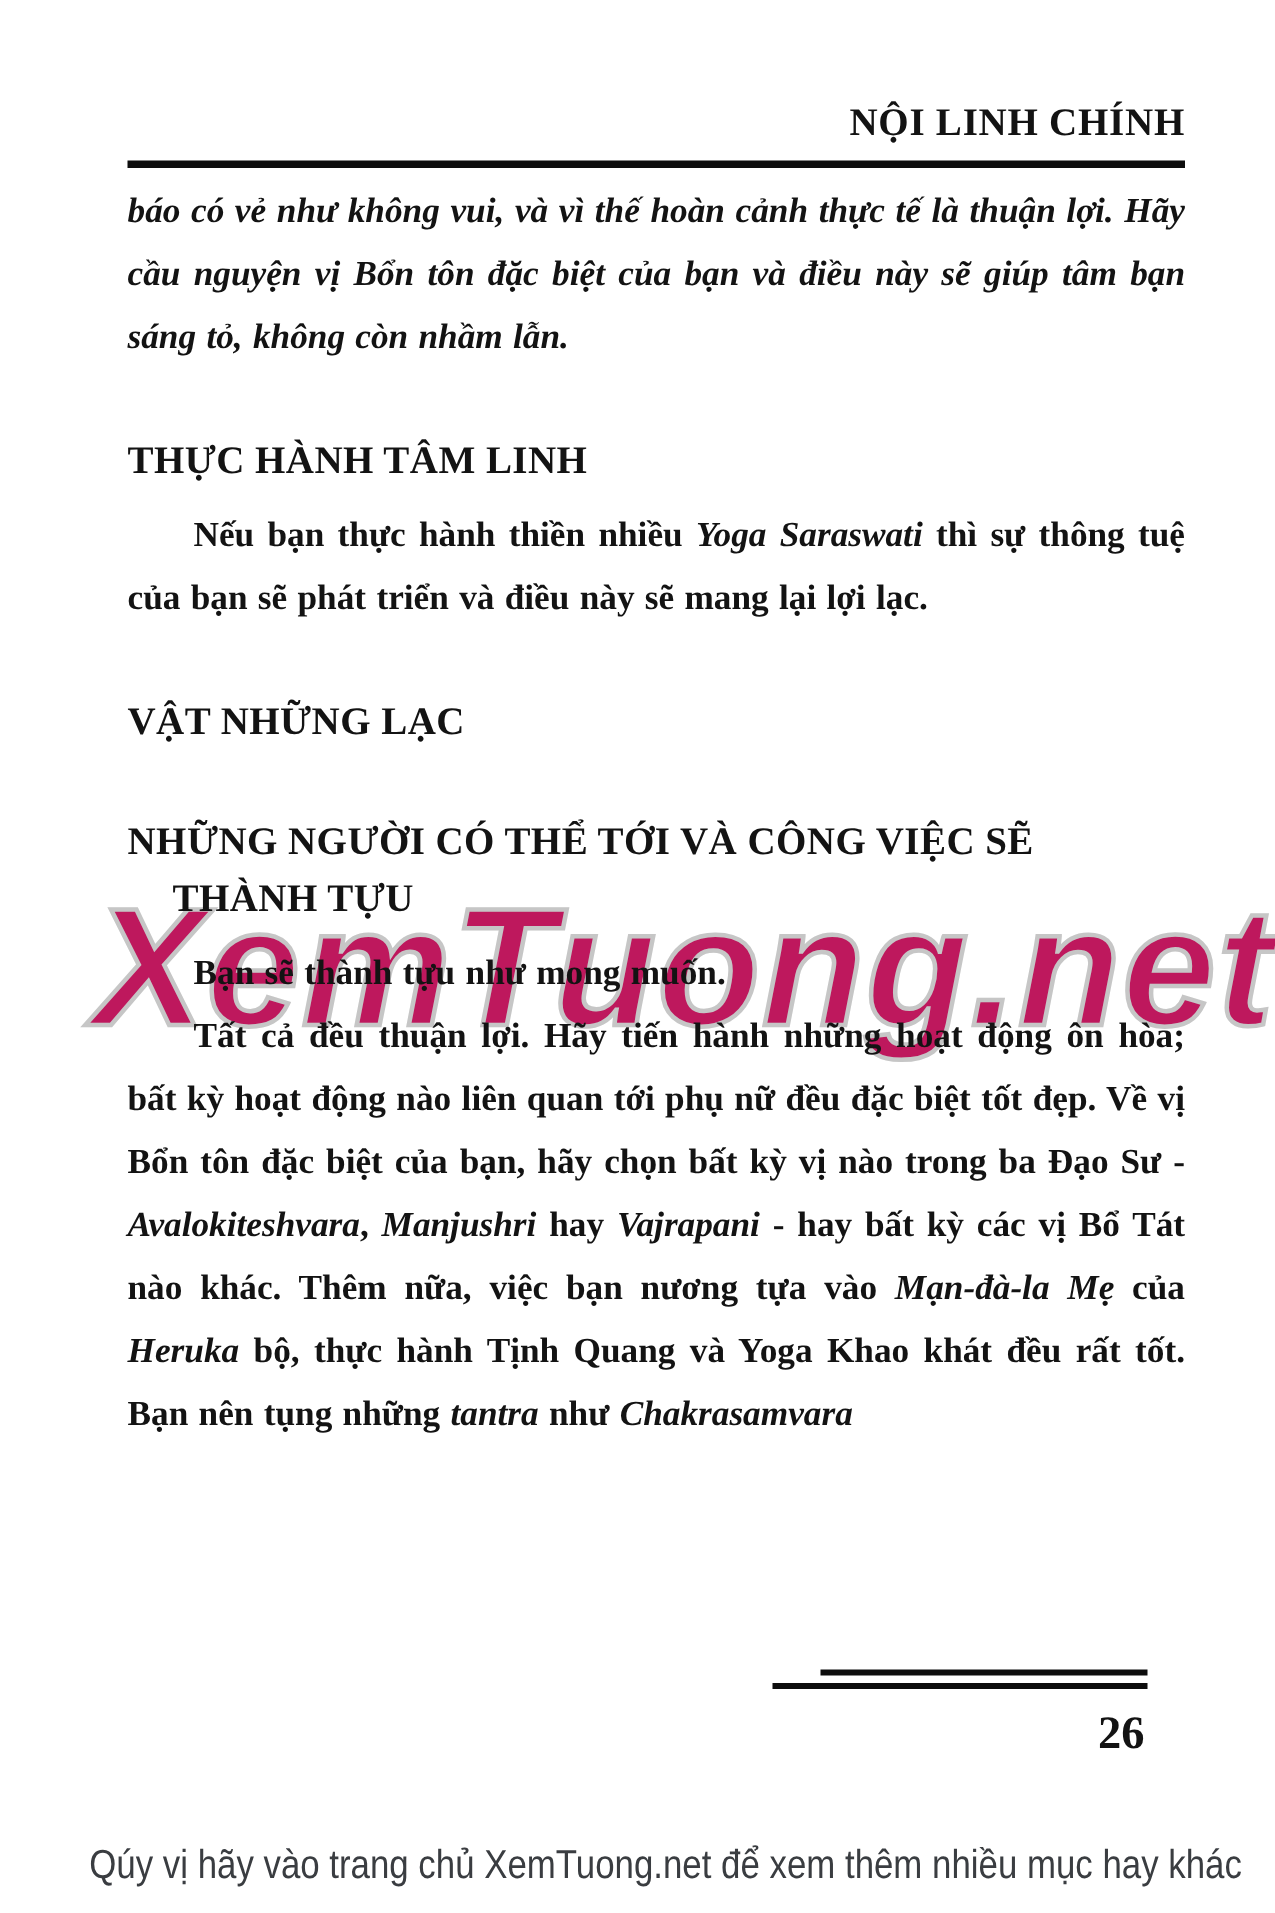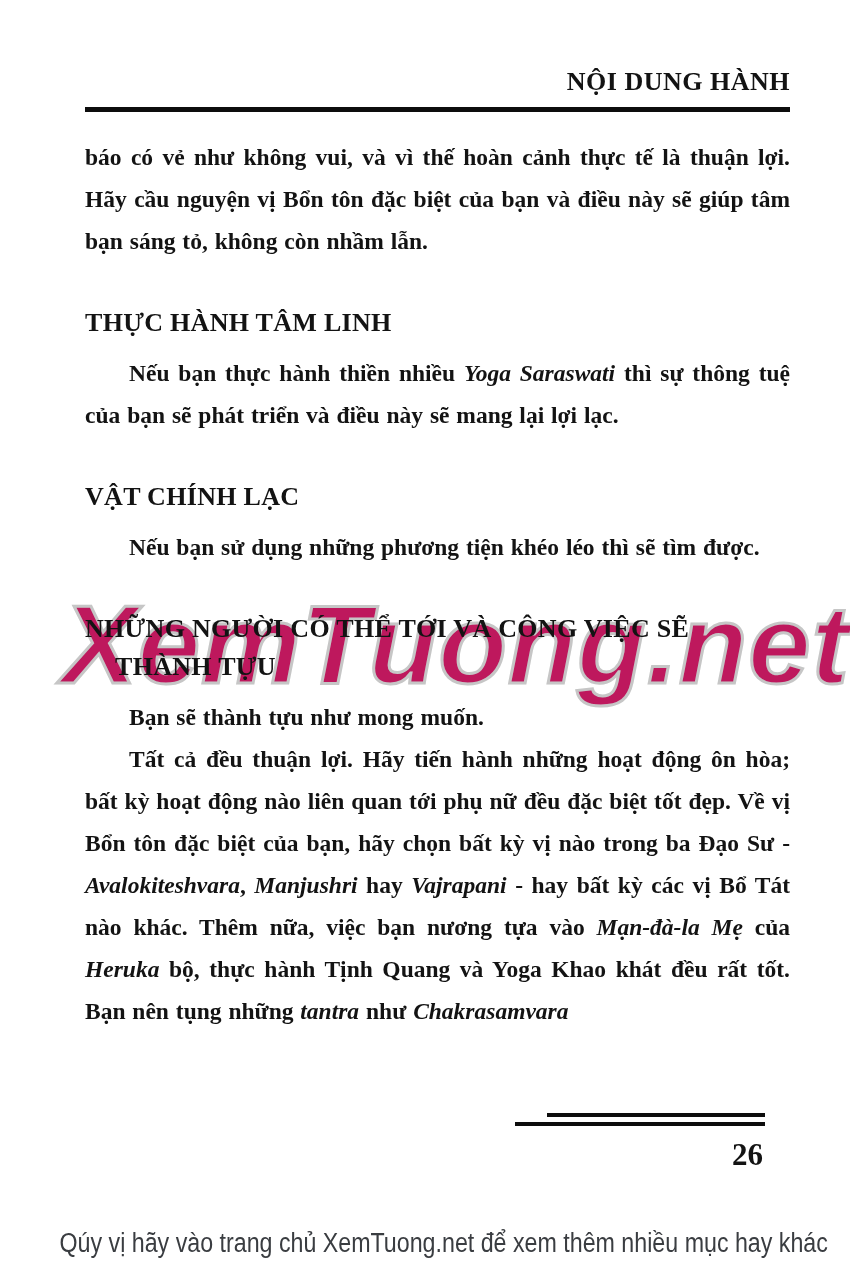--- a/index.html
+++ b/index.html
@@ -34,21 +34,21 @@
     background: #0d0d0d;
     margin-top: 10px;
   }
   .body-text {
     font-size: 23.5px;
     font-weight: 700;
     line-height: 42px;
     text-align: justify;
     word-spacing: 1px;
   }
-  .intro { margin-top: 24px; }
+  .intro { margin-top: 8px; font-style: italic; }
   p.para { text-indent: 44px; }
   p.no-indent { text-indent: 0; }
   .section-heading {
     font-size: 26px;
     font-weight: 700;
     letter-spacing: 0.3px;
     line-height: 38px;
     margin-top: 42px;
     margin-bottom: 10px;
   }
@@ -109,36 +109,35 @@
 </head>
 <body>
 
 <div class="page">
 
   <div class="watermark">XemTuong.net</div>
 
   <div class="content">
 
     <div class="header-row">
-      <span class="header-title">NỘI DUNG HÀNH</span>
+      <span class="header-title">NỘI LINH CHÍNH</span>
     </div>
     <div class="header-rule"></div>
 
     <div class="intro body-text">
       <p class="para no-indent"><span>báo có vẻ như không vui, và vì thế hoàn cảnh thực tế là thuận lợi. Hãy cầu nguyện vị Bổn tôn đặc biệt của bạn và điều này sẽ giúp tâm bạn sáng tỏ, không còn nhầm lẫn.</span></p>
     </div>
 
     <section>
       <h2 class="section-heading">THỰC HÀNH TÂM LINH</h2>
       <p class="para body-text"><span>Nếu bạn thực hành thiền nhiều </span><em>Yoga Saraswati</em><span> thì sự thông tuệ của bạn sẽ phát triển và điều này sẽ mang lại lợi lạc.</span></p>
     </section>
 
     <section>
-      <h2 class="section-heading">VẬT CHÍNH LẠC</h2>
-      <p class="para body-text"><span>Nếu bạn sử dụng những phương tiện khéo léo thì sẽ tìm được.</span></p>
+      <h2 class="section-heading">VẬT NHỮNG LẠC</h2>
     </section>
 
     <section>
       <h2 class="section-heading hang">NHỮNG NGƯỜI CÓ THỂ TỚI VÀ CÔNG VIỆC SẼ THÀNH TỰU</h2>
       <p class="para body-text"><span>Bạn sẽ thành tựu như mong muốn.</span></p>
     </section>
 
     <section>
       <p class="para body-text"><span>Tất cả đều thuận lợi. Hãy tiến hành những hoạt động ôn hòa; bất kỳ hoạt động nào liên quan tới phụ nữ đều đặc biệt tốt đẹp. Về vị Bổn tôn đặc biệt của bạn, hãy chọn bất kỳ vị nào trong ba Đạo Sư - </span><em>Avalokiteshvara</em><span>, </span><em>Manjushri</em><span> hay </span><em>Vajrapani</em><span> - hay bất kỳ các vị Bổ Tát nào khác. Thêm nữa, việc bạn nương tựa vào </span><em>Mạn-đà-la Mẹ</em><span> của </span><em>Heruka</em><span> bộ, thực hành Tịnh Quang và Yoga Khao khát đều rất tốt. Bạn nên tụng những </span><em>tantra</em><span> như </span><em>Chakrasamvara</em></p>
     </section>

